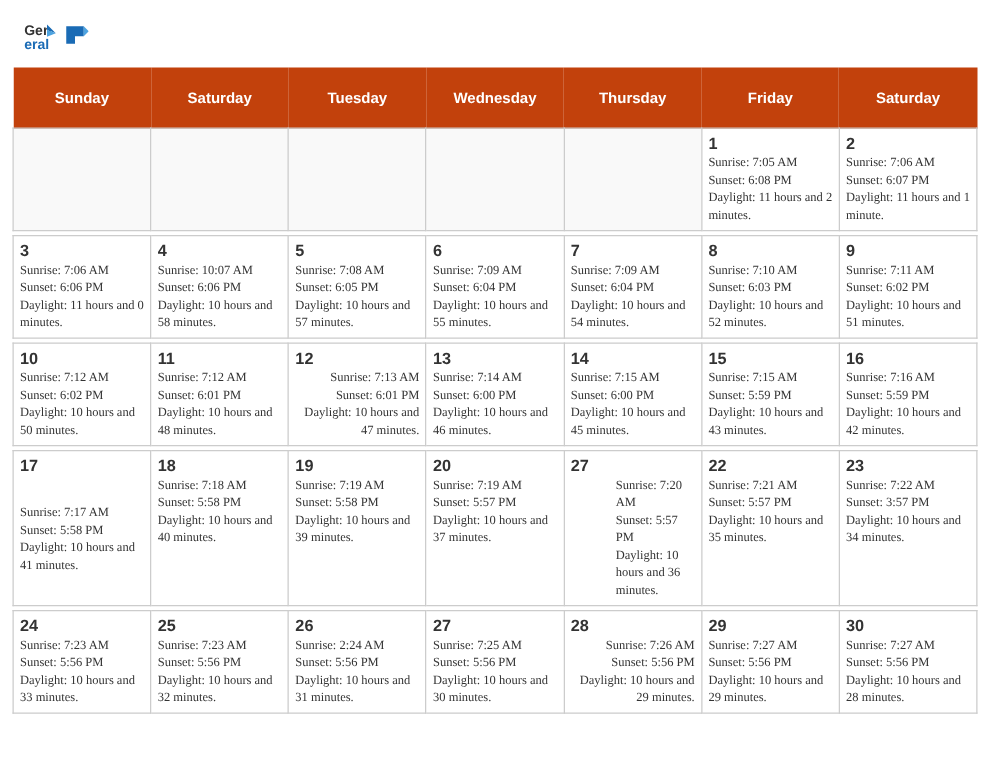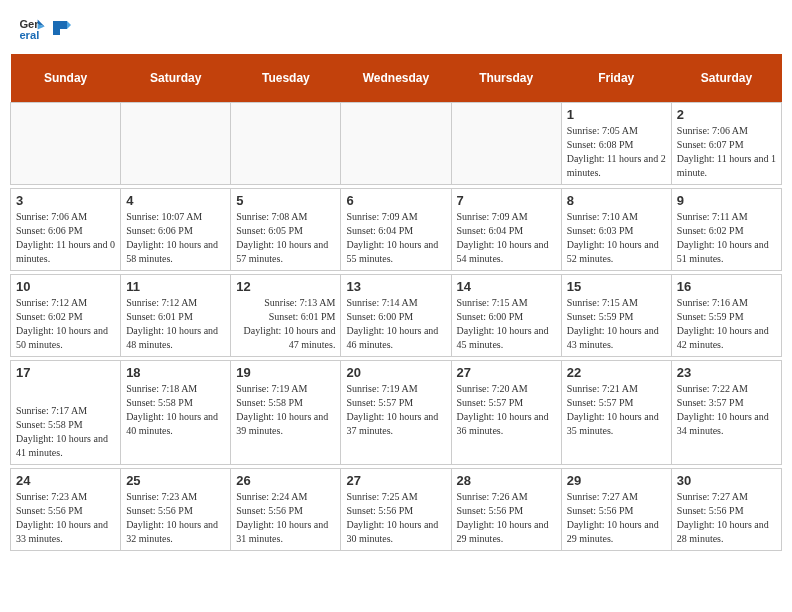--- a/index.html
+++ b/index.html
@@ -253,21 +253,21 @@
 Daylight: 10 hours and 39 minutes.</div>
         </td>
         <td>
           <span class="day-number">20</span>
           <div class="day-info" style="white-space: pre-line;">Sunrise: 7:19 AM
 Sunset: 5:57 PM
 Daylight: 10 hours and 37 minutes.</div>
         </td>
         <td>
           <span class="day-number">27</span>
-          <div class="day-info" style="white-space: pre-line;">Sunrise: 7:20 AM
+          <div class="day-info" style="white-space: pre-line; margin-left: 36px;">Sunrise: 7:20 AM
 Sunset: 5:57 PM
 Daylight: 10 hours and 36 minutes.</div>
         </td>
         <td>
           <span class="day-number">22</span>
           <div class="day-info" style="white-space: pre-line;">Sunrise: 7:21 AM
 Sunset: 5:57 PM
 Daylight: 10 hours and 35 minutes.</div>
         </td>
         <td>
@@ -300,21 +300,21 @@
 Daylight: 10 hours and 31 minutes.</div>
         </td>
         <td>
           <span class="day-number">27</span>
           <div class="day-info" style="white-space: pre-line;">Sunrise: 7:25 AM
 Sunset: 5:56 PM
 Daylight: 10 hours and 30 minutes.</div>
         </td>
         <td>
           <span class="day-number">28</span>
-          <div class="day-info" style="white-space: pre-line;">Sunrise: 7:26 AM
+          <div class="day-info" style="white-space: pre-line; text-align: right;">Sunrise: 7:26 AM
 Sunset: 5:56 PM
 Daylight: 10 hours and 29 minutes.</div>
         </td>
         <td>
           <span class="day-number">29</span>
           <div class="day-info" style="white-space: pre-line;">Sunrise: 7:27 AM
 Sunset: 5:56 PM
 Daylight: 10 hours and 29 minutes.</div>
         </td>
         <td>

